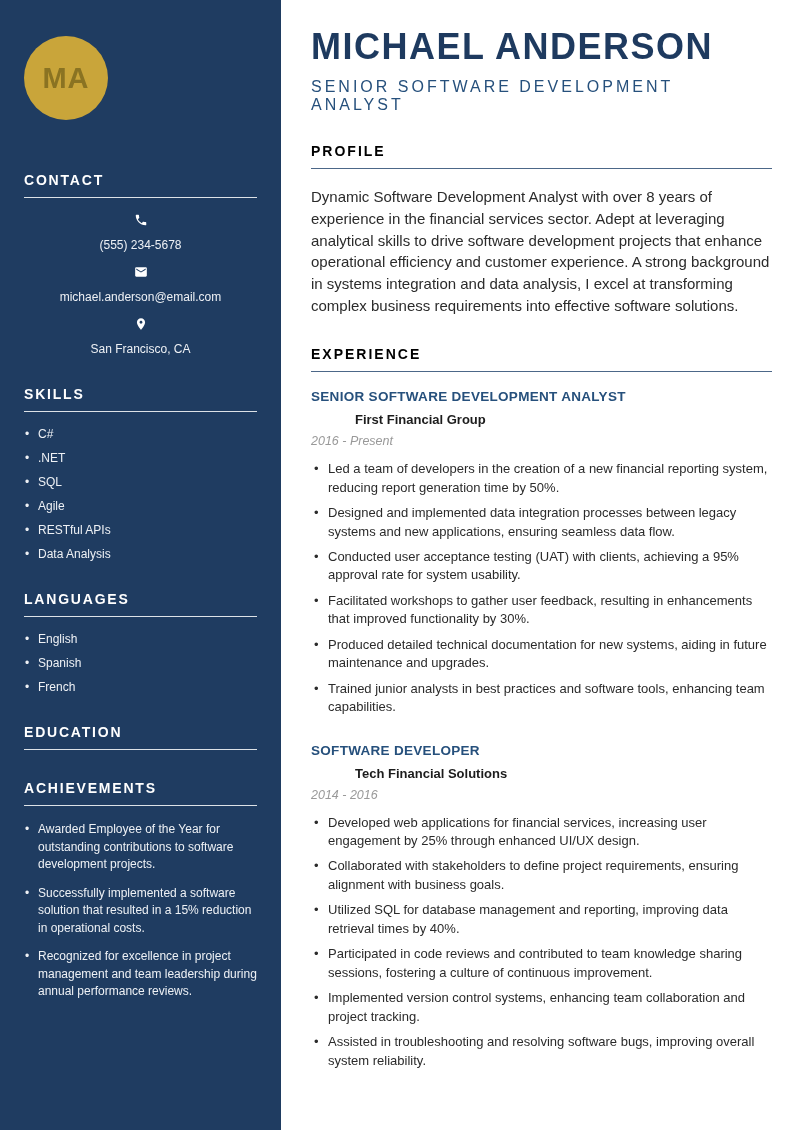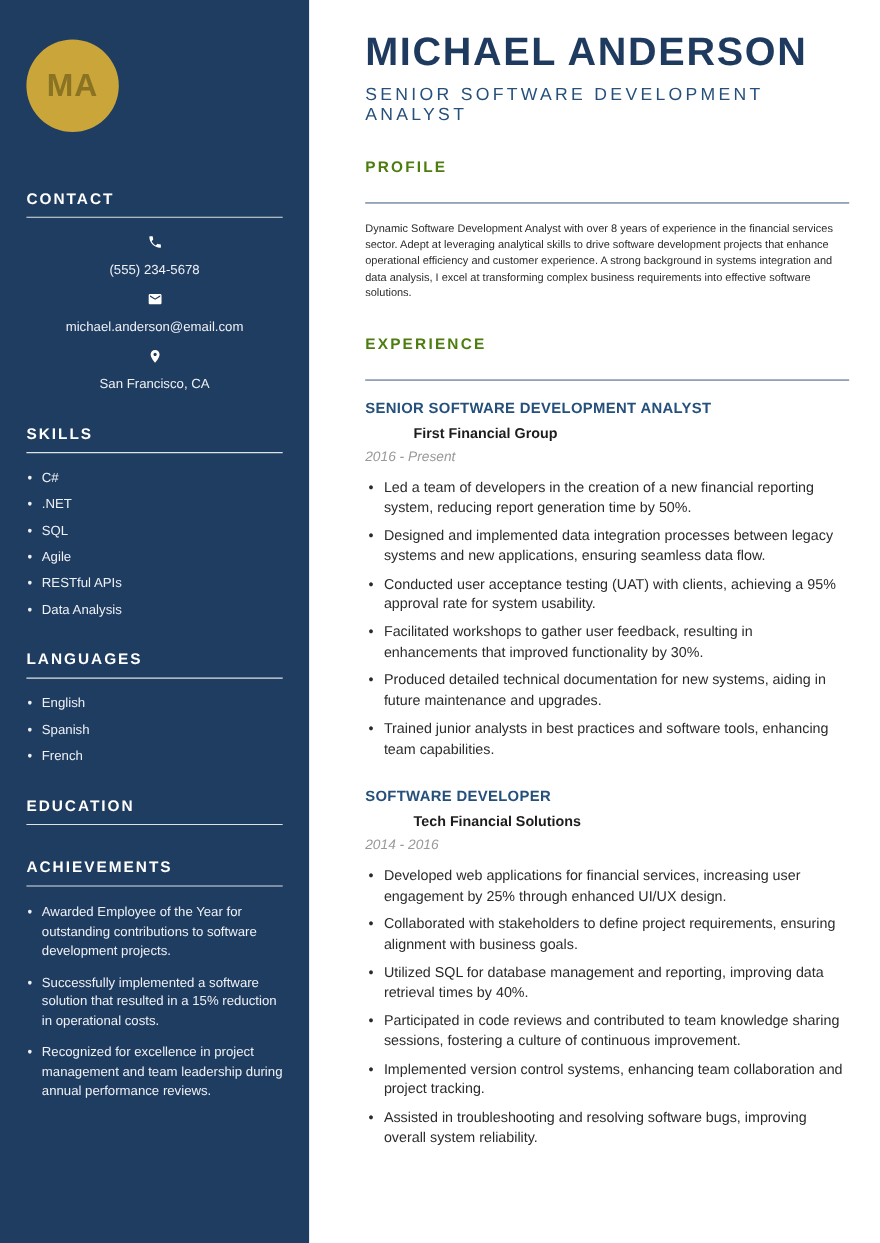--- a/index.html
+++ b/index.html
@@ -45,38 +45,38 @@
     font-size: 12px; margin-bottom: 10px;
     padding-left: 14px; position: relative; color: #eef1f5;
   }
   .side-list li::before { content: "\2022"; position: absolute; left: 1px; }
   .side-list.ach li { line-height: 1.46; margin-bottom: 11px; }
   .education-text {
     font-size: 12px; font-weight: bold; line-height: 1.5; color: #ffffff;
   }
 
   
-  .main { flex: 1; padding: 28px 28px 30px 30px; margin-left: 21px; }
+  .main { flex: 1; padding: 28px 28px 30px 30px; }
   .candidate-name {
     color: #1e3a5f; font-size: 36px; font-weight: bold;
     letter-spacing: 1.5px; line-height: 1.05;
   }
   .candidate-title {
     color: #26507c; font-size: 16px; letter-spacing: 3px;
     margin-top: 12px;
   }
   .sec-title {
-    color: #4d7c0f; font-size: 14px; font-weight: bold;
+    color: #000000; font-size: 14px; font-weight: bold;
     letter-spacing: 2px;
-    padding-bottom: 25px;
+    padding-bottom: 9px;
     border-bottom: 1px solid #4c6788;
     margin-top: 29px; margin-bottom: 17px;
   }
   .profile-text {
-    font-size: 10px; color: #2b2b2b; line-height: 1.46;
+    font-size: 15px; color: #2b2b2b; line-height: 1.46;
   }
   .job { margin-bottom: 26px; }
   .job-role {
     color: #26507c; font-size: 13.5px; font-weight: bold;
     letter-spacing: 0.3px; margin-bottom: 8px;
   }
   .job-company { font-size: 13px; font-weight: bold; color: #1c1c1c; margin-bottom: 7px; padding-left: 44px; }
   .job-dates { font-size: 12.5px; font-style: italic; color: #999999; margin-bottom: 12px; }
   .job-bullets { list-style: none; }
   .job-bullets li {

